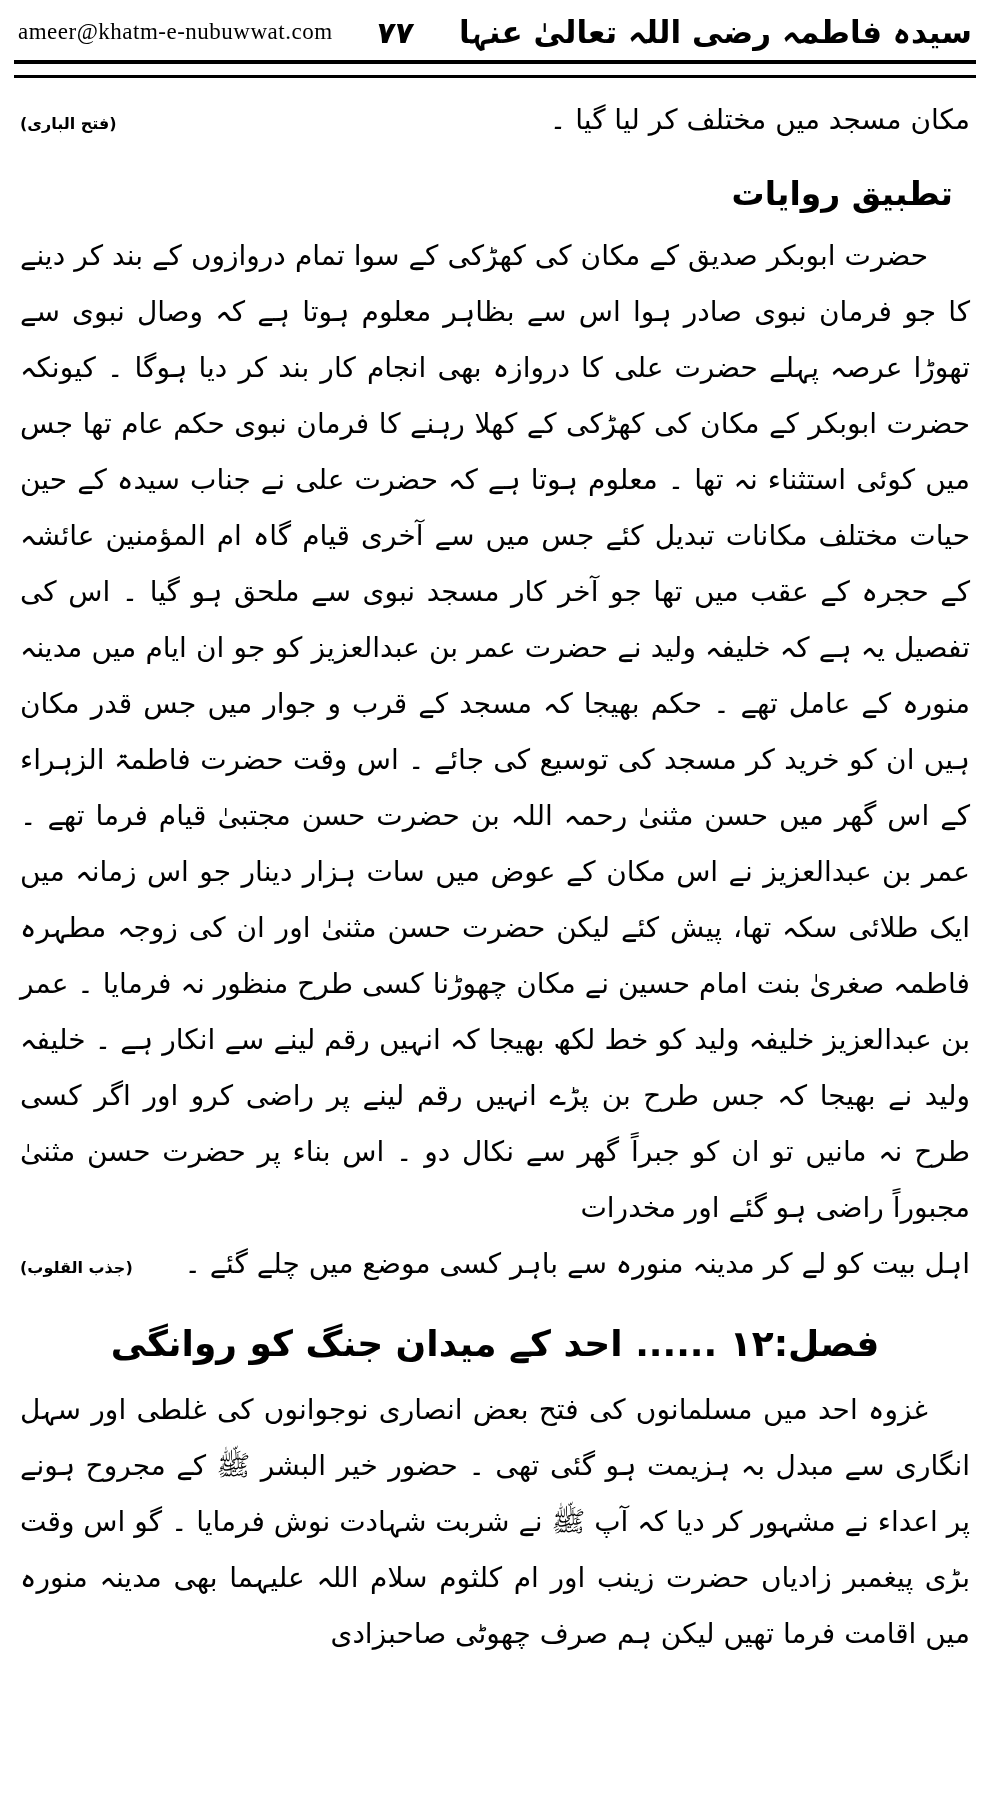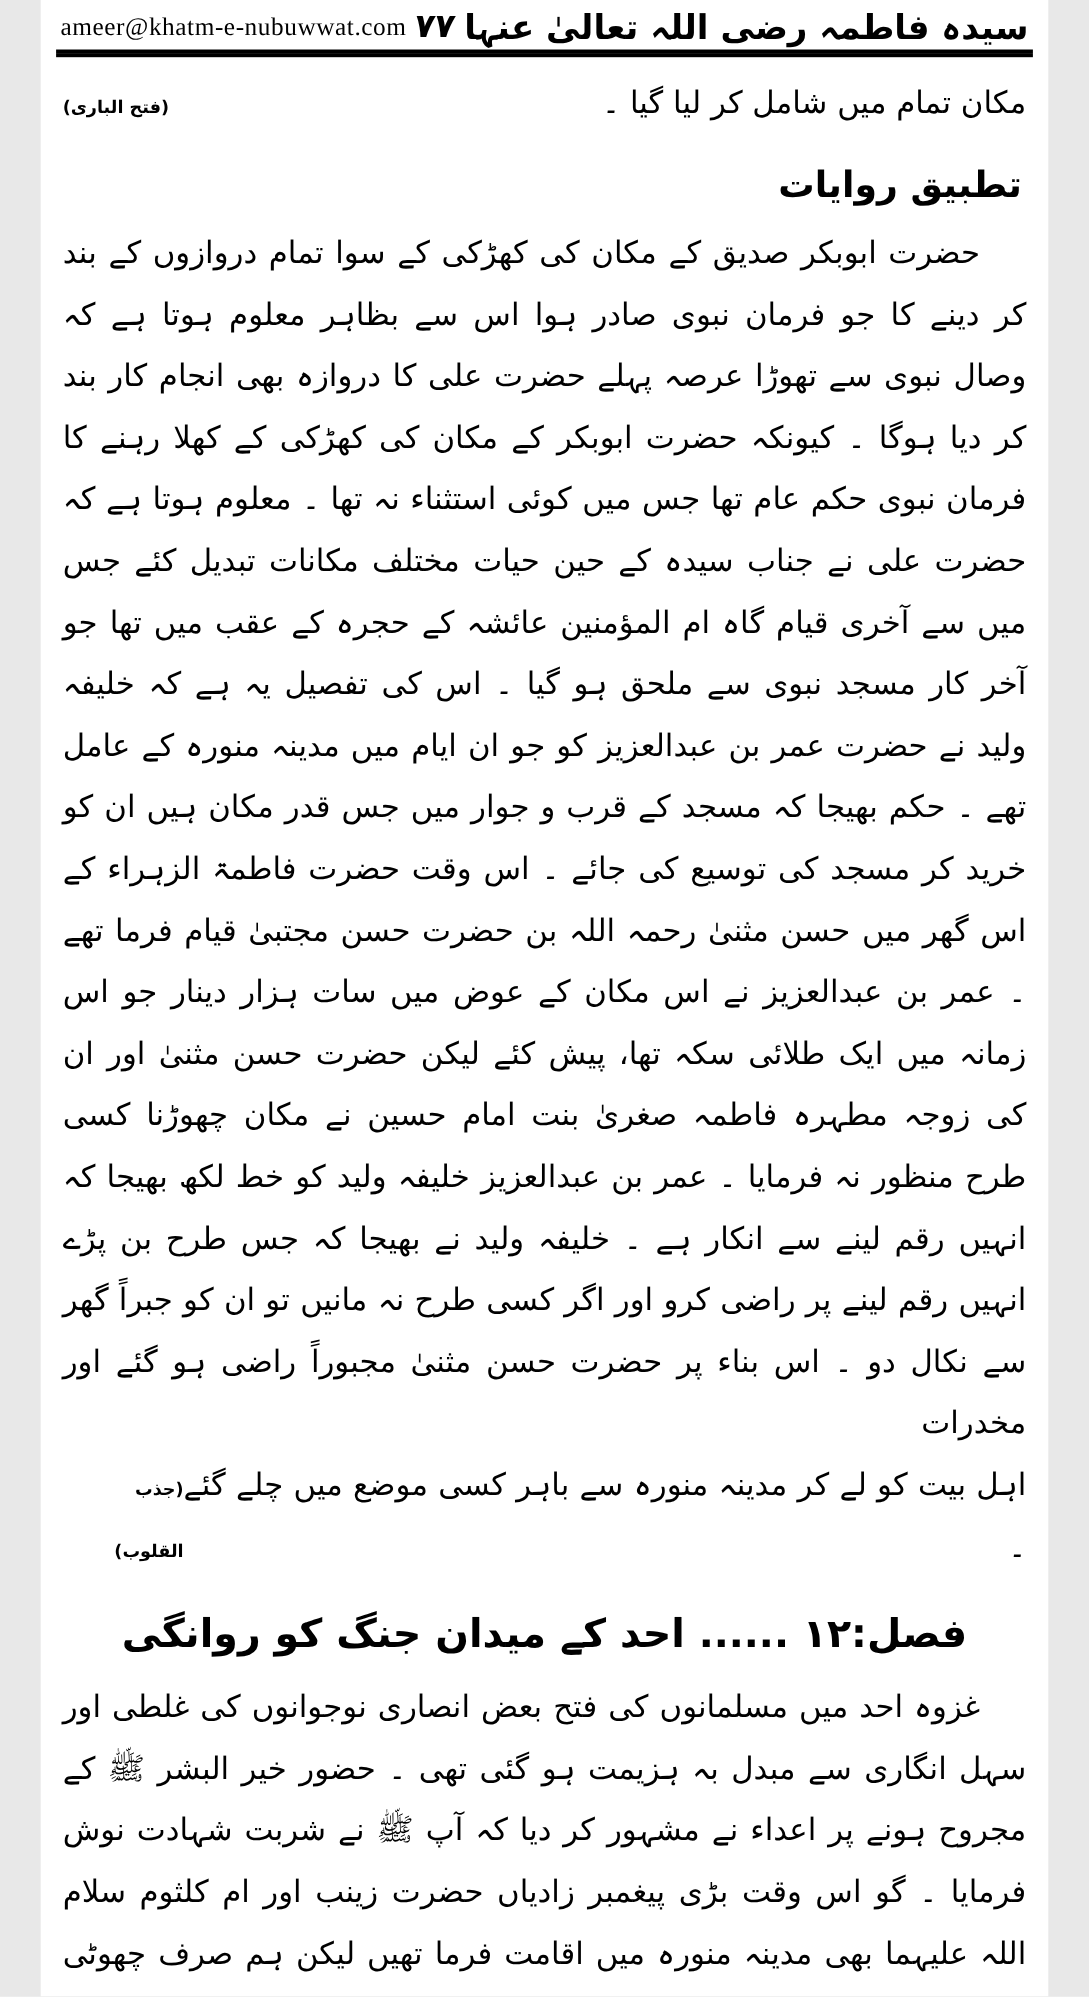--- a/index.html
+++ b/index.html
@@ -1,18 +1,18 @@
 <!DOCTYPE html>
 <html><head>
 <meta charset="utf-8">
 <style>
   html,body{margin:0;padding:0;background:#e8e8e8;}
   .page{
     position:relative;
-    width:916px;height:1815px;
+    width:990px;height:1815px;
     margin:0 auto;
     background:#ffffff;
     color:#000;
     box-sizing:border-box;
     padding:6px 14px 10px 14px;
     display:flex;flex-direction:column;
     font-family:"DejaVu Sans",sans-serif;
   }
   
   .hdr{
@@ -46,21 +46,21 @@
     display:flex;flex-direction:column;
   }
   p.para{margin:0;}
   p.para.indent{text-indent:42px;}
   .ref-line{
     display:flex;justify-content:space-between;align-items:baseline;
     line-height:56px;
   }
   .ref-line .ref-src{font-size:16px;font-weight:bold;}
   h2.sec{
-    margin:14px 4px 6px 0;
+    margin:14px 17px 6px 0;
     font-size:33px;font-weight:bold;
     text-align:right;
   }
   h2.chapter{
     margin:20px 0 10px 0;
     font-size:36px;font-weight:bold;
     text-align:center;
   }
   .spacer{flex:1 1 auto;}
 </style>
@@ -73,21 +73,21 @@
     <span class="hdr-email">ameer@khatm-e-nubuwwat.com</span>
     <span class="hdr-pageno">۷۷</span>
     <span class="hdr-title">سیدہ فاطمہ رضی اللہ تعالیٰ عنہا</span>
   </div>
 
   <div class="rule top"></div>
 
   <div class="body">
 
     <div class="ref-line">
-      <span>مکان تمام میں شامل کر لیا گیا ۔</span>
+      <span>مکان مسجد میں مختلف کر لیا گیا ۔</span>
       <span class="ref-src">(فتح الباری)</span>
     </div>
 
     <h2 class="sec">تطبیق روایات</h2>
 
     <p class="para indent">حضرت ابوبکر صدیق کے مکان کی کھڑکی کے سوا تمام دروازوں کے بند کر دینے کا جو فرمان نبوی صادر ہوا اس سے بظاہر معلوم ہوتا ہے کہ وصال نبوی سے تھوڑا عرصہ پہلے حضرت علی کا دروازہ بھی انجام کار بند کر دیا ہوگا ۔ کیونکہ حضرت ابوبکر کے مکان کی کھڑکی کے کھلا رہنے کا فرمان نبوی حکم عام تھا جس میں کوئی استثناء نہ تھا ۔ معلوم ہوتا ہے کہ حضرت علی نے جناب سیدہ کے حین حیات مختلف مکانات تبدیل کئے جس میں سے آخری قیام گاہ ام المؤمنین عائشہ کے حجرہ کے عقب میں تھا جو آخر کار مسجد نبوی سے ملحق ہو گیا ۔ اس کی تفصیل یہ ہے کہ خلیفہ ولید نے حضرت عمر بن عبدالعزیز کو جو ان ایام میں مدینہ منورہ کے عامل تھے ۔ حکم بھیجا کہ مسجد کے قرب و جوار میں جس قدر مکان ہیں ان کو خرید کر مسجد کی توسیع کی جائے ۔ اس وقت حضرت فاطمۃ الزہراء کے اس گھر میں حسن مثنیٰ رحمہ اللہ بن حضرت حسن مجتبیٰ قیام فرما تھے ۔ عمر بن عبدالعزیز نے اس مکان کے عوض میں سات ہزار دینار جو اس زمانہ میں ایک طلائی سکہ تھا، پیش کئے لیکن حضرت حسن مثنیٰ اور ان کی زوجہ مطہرہ فاطمہ صغریٰ بنت امام حسین نے مکان چھوڑنا کسی طرح منظور نہ فرمایا ۔ عمر بن عبدالعزیز خلیفہ ولید کو خط لکھ بھیجا کہ انہیں رقم لینے سے انکار ہے ۔ خلیفہ ولید نے بھیجا کہ جس طرح بن پڑے انہیں رقم لینے پر راضی کرو اور اگر کسی طرح نہ مانیں تو ان کو جبراً گھر سے نکال دو ۔ اس بناء پر حضرت حسن مثنیٰ مجبوراً راضی ہو گئے اور مخدرات</p>
     <div class="ref-line">
       <span>اہل بیت کو لے کر مدینہ منورہ سے باہر کسی موضع میں چلے گئے ۔</span>
       <span class="ref-src">(جذب القلوب)</span>
     </div>

